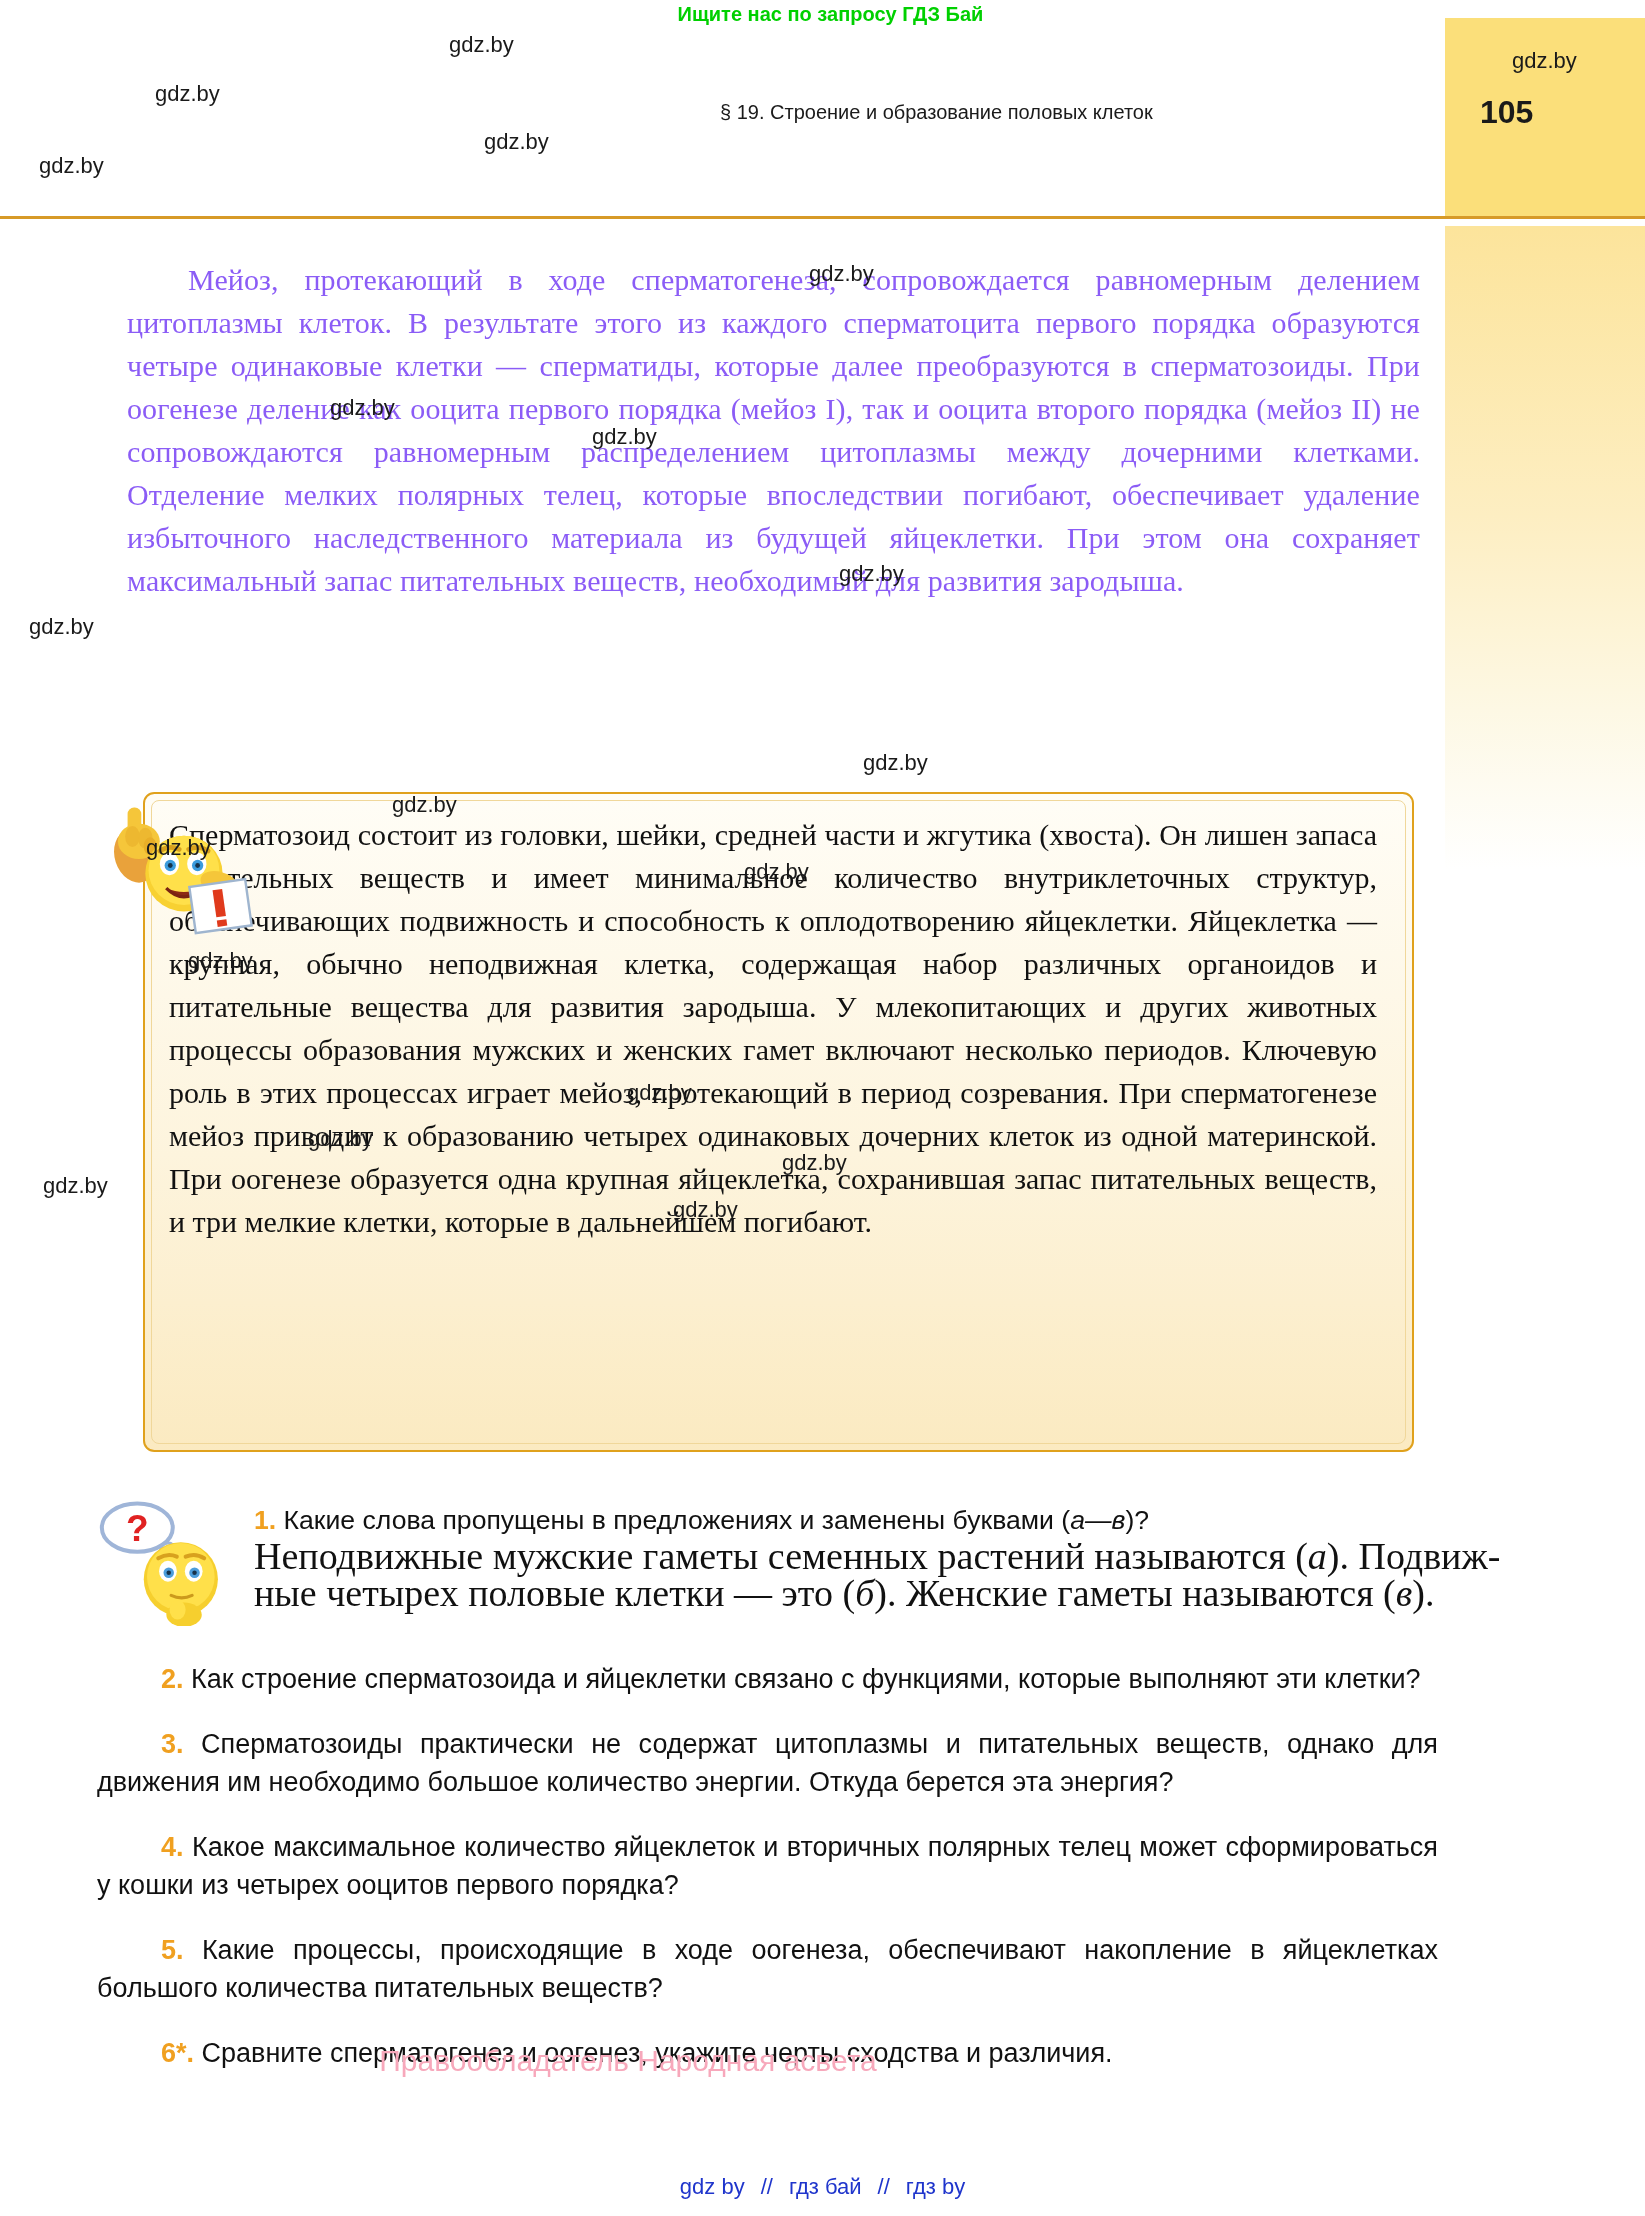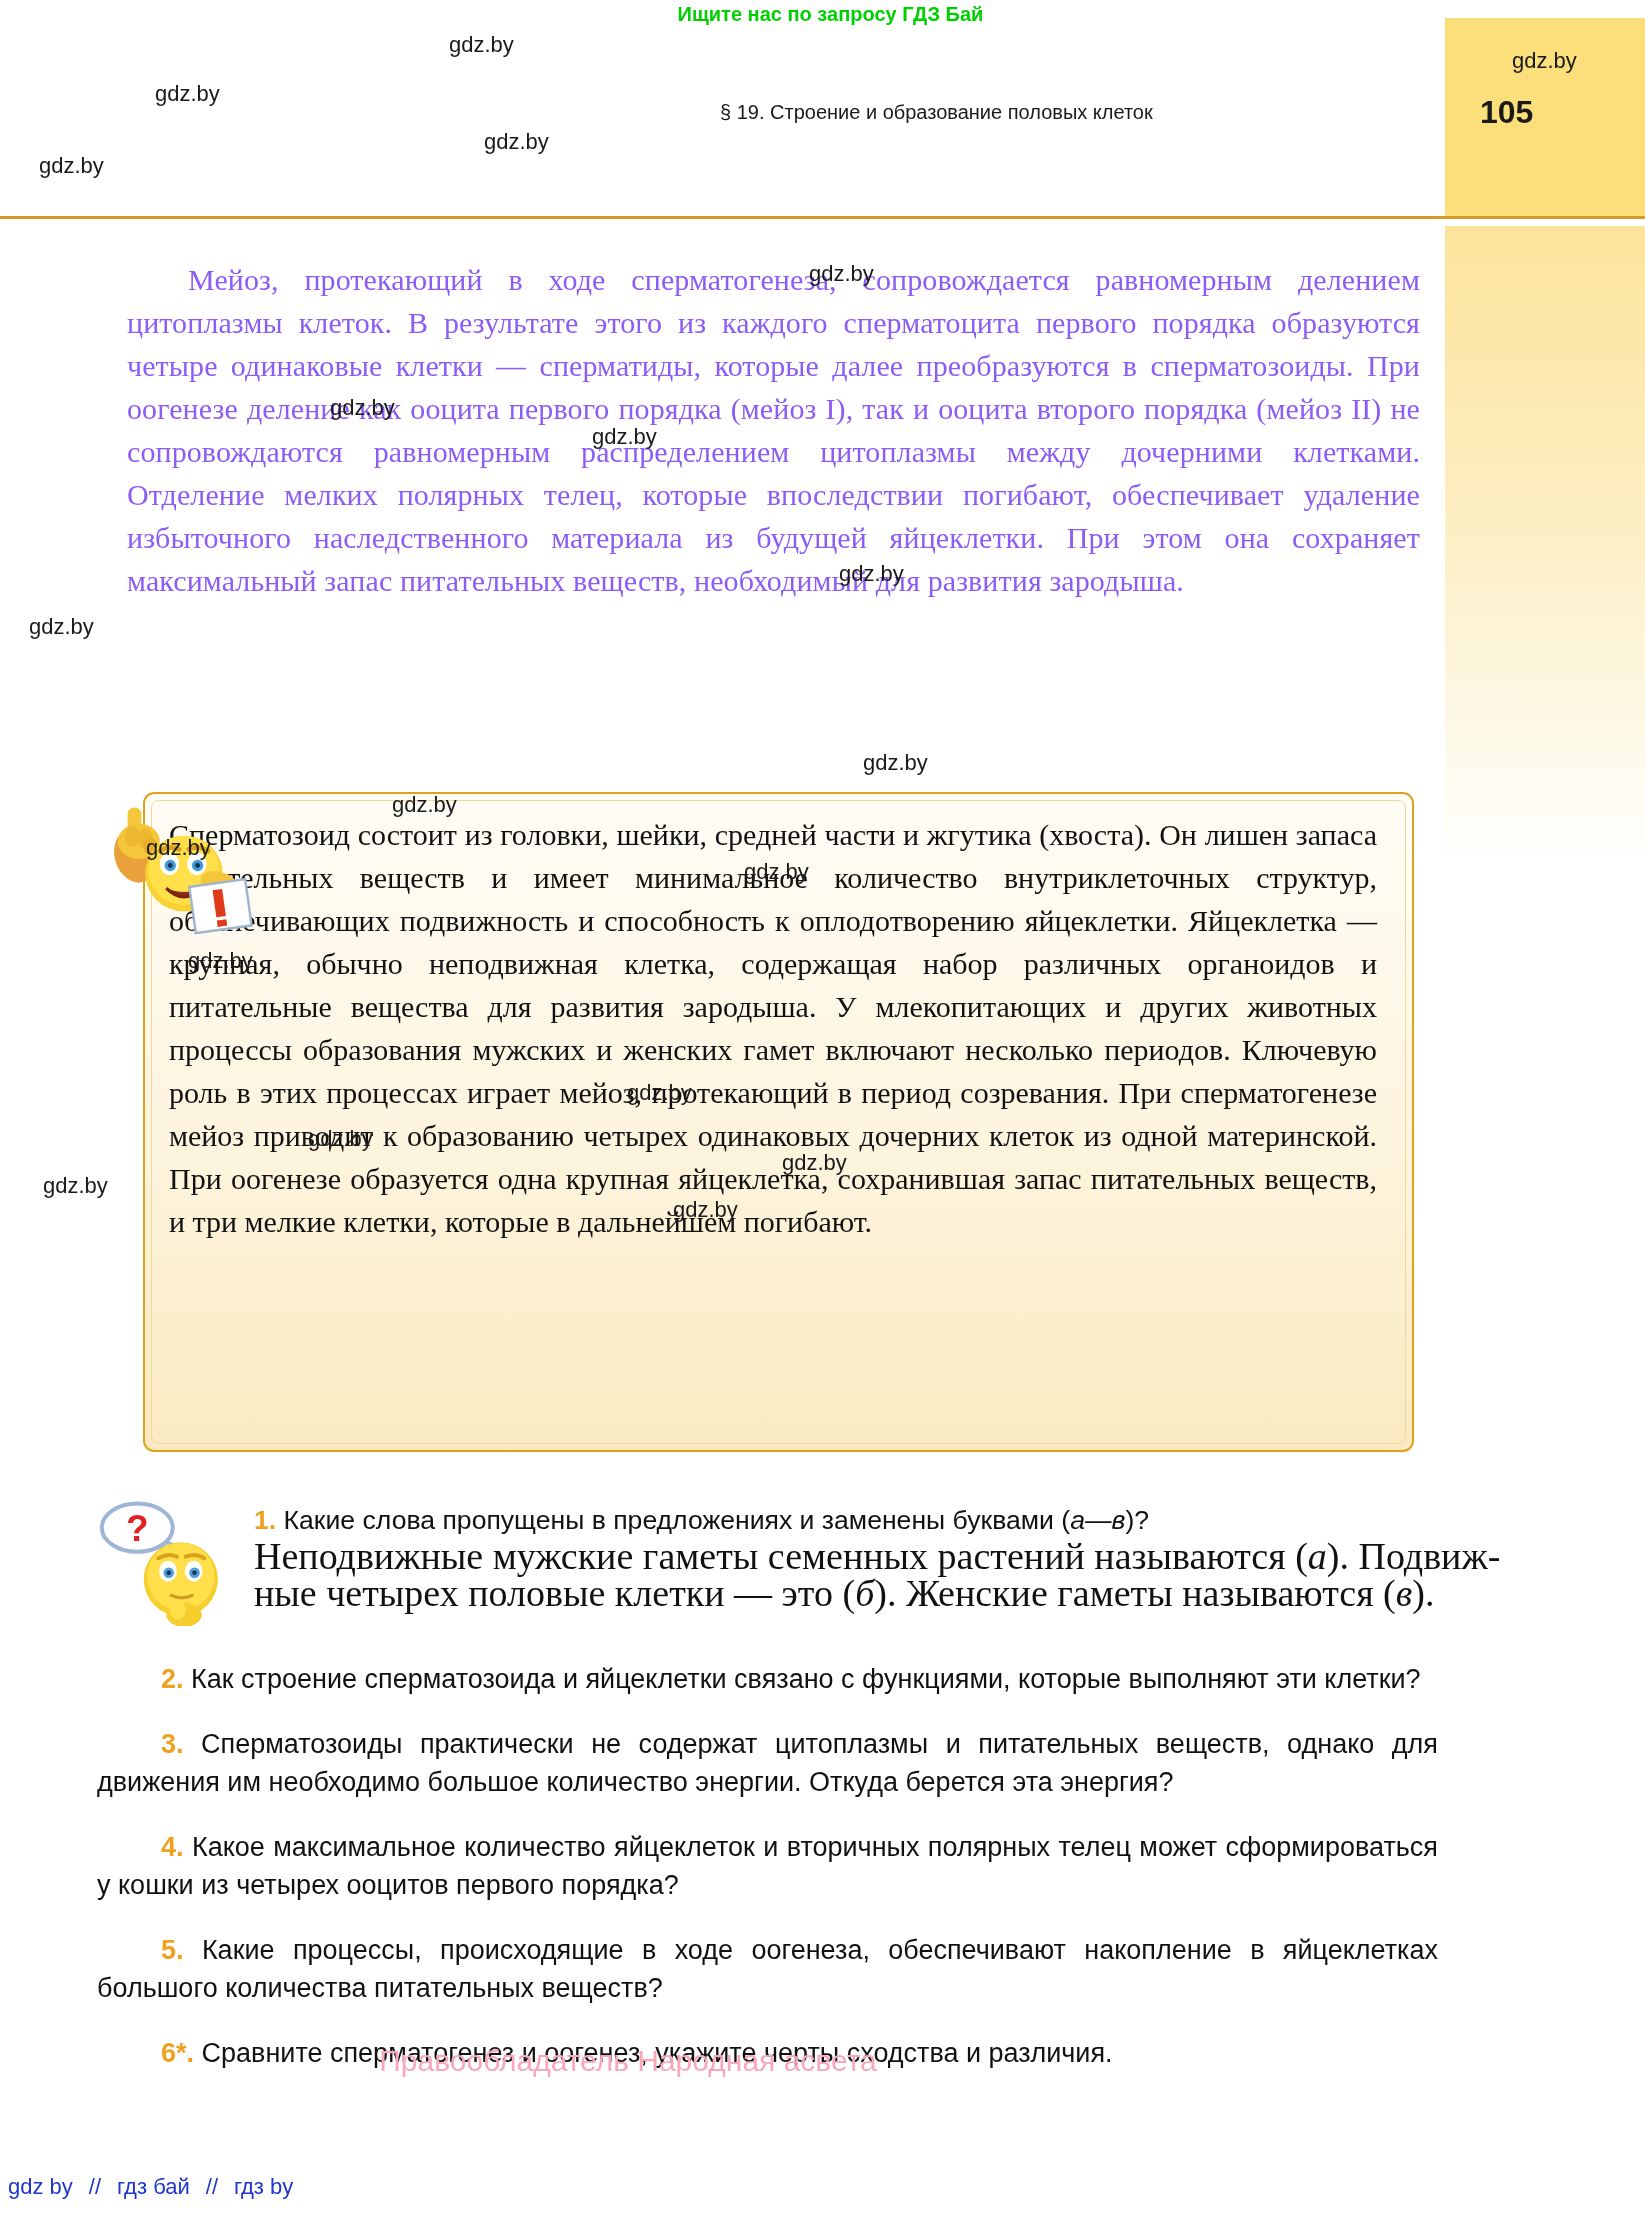--- a/index.html
+++ b/index.html
@@ -230,21 +230,21 @@
     font-family: "Liberation Sans", sans-serif;
     font-size: 30px;
     color: #f7a8bb;
     z-index: 20;
   }
   .bottom-links {
     position: absolute;
     left: 0;
     top: 2174px;
     width: 1645px;
-    text-align: left;
+    text-align: center;
     font-family: "Liberation Sans", sans-serif;
     font-size: 22px;
     color: #1f35cc;
     z-index: 20;
   }
   .bottom-links span { margin: 0 8px; }
 </style>
 </head>
 <body>
 

